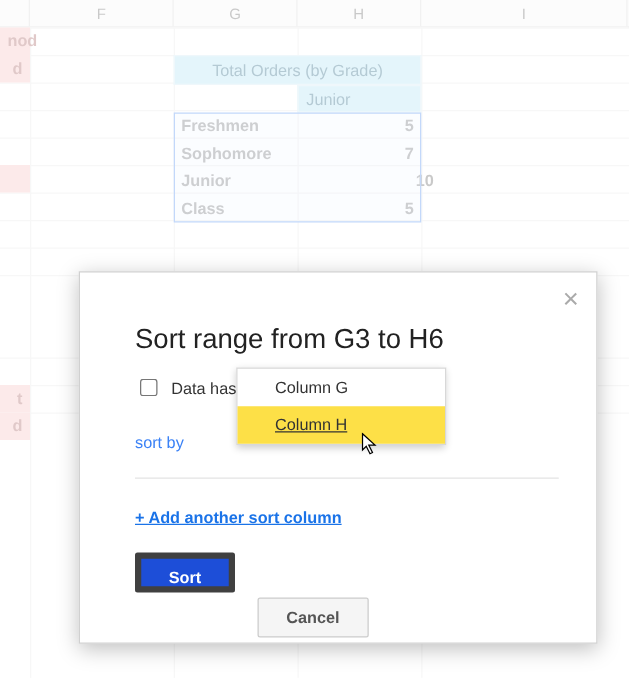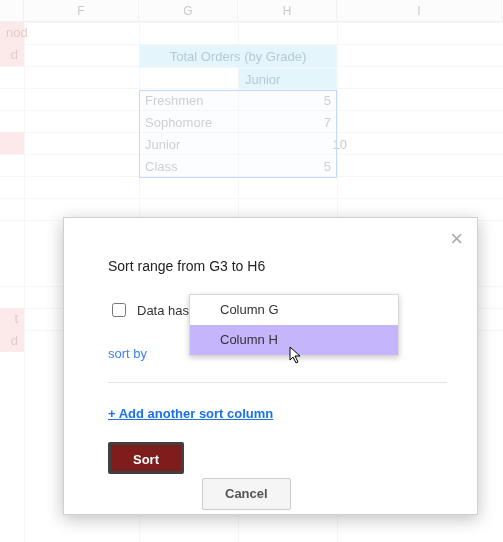--- a/index.html
+++ b/index.html
@@ -61,20 +61,21 @@
     font-size:13px;
     line-height:22px;
     border:1px solid #dbeef6;
   }
   .dcell {
     position:absolute;
     color:#888;
     padding:0 6px;
     font-size:13px;
     line-height:22px;
+    font-weight:bold;
   }
   .dcell.right { text-align:right; }
   .sel {
     position:absolute;
     border:1px solid #7aa9f4;
     background:rgba(200,220,255,0.15);
   }
   .dialog {
     position:absolute;
     left:63px; top:217px;
@@ -89,21 +90,21 @@
     position:absolute;
     top:10px; right:14px;
     color:#aaa;
     font-size:22px;
     line-height:22px;
     cursor:pointer;
   }
   .dtitle {
     position:absolute;
     left:44px; top:40px;
-    font-size:14px;
+    font-size:22px;
     color:#222;
   }
   .chkwrap {
     position:absolute;
     left:44px; top:82px;
     display:flex;
     align-items:center;
     gap:8px;
     color:#333;
     font-size:13px;
@@ -137,49 +138,50 @@
   .btn {
     height:32px;
     padding:0 22px;
     font-size:13px;
     font-weight:bold;
     border-radius:2px;
     cursor:pointer;
     line-height:30px;
   }
   .btn.primary {
-    background:#7f1d1d;
-    border:3px solid #404040;
+    background:#1d4ed8;
+    border:5px solid #404040;
     color:#fff;
   }
   .btn.secondary {
     background:#f5f5f5;
     border:1px solid #ccc;
     color:#555;
     margin-top:36px;
   }
   .dropdown {
     position:absolute;
     left:125px; top:76px;
-    width:210px;
+    width:168px;
     background:#fff;
     border:1px solid #d8d8d8;
     box-shadow:0 2px 6px rgba(0,0,0,0.2);
     z-index:20;
   }
   .ddrow {
     height:30px;
     line-height:30px;
     padding-left:30px;
     font-size:13px;
     color:#333;
     cursor:pointer;
   }
   .ddrow.h {
-    background:#c4b5fd;
+    background:#fde047;
+    text-decoration:underline;
   }
   .cursor {
     position:absolute;
     width:16px; height:20px;
     z-index:30;
     pointer-events:none;
   }
 </style>
 </head>
 <body>

